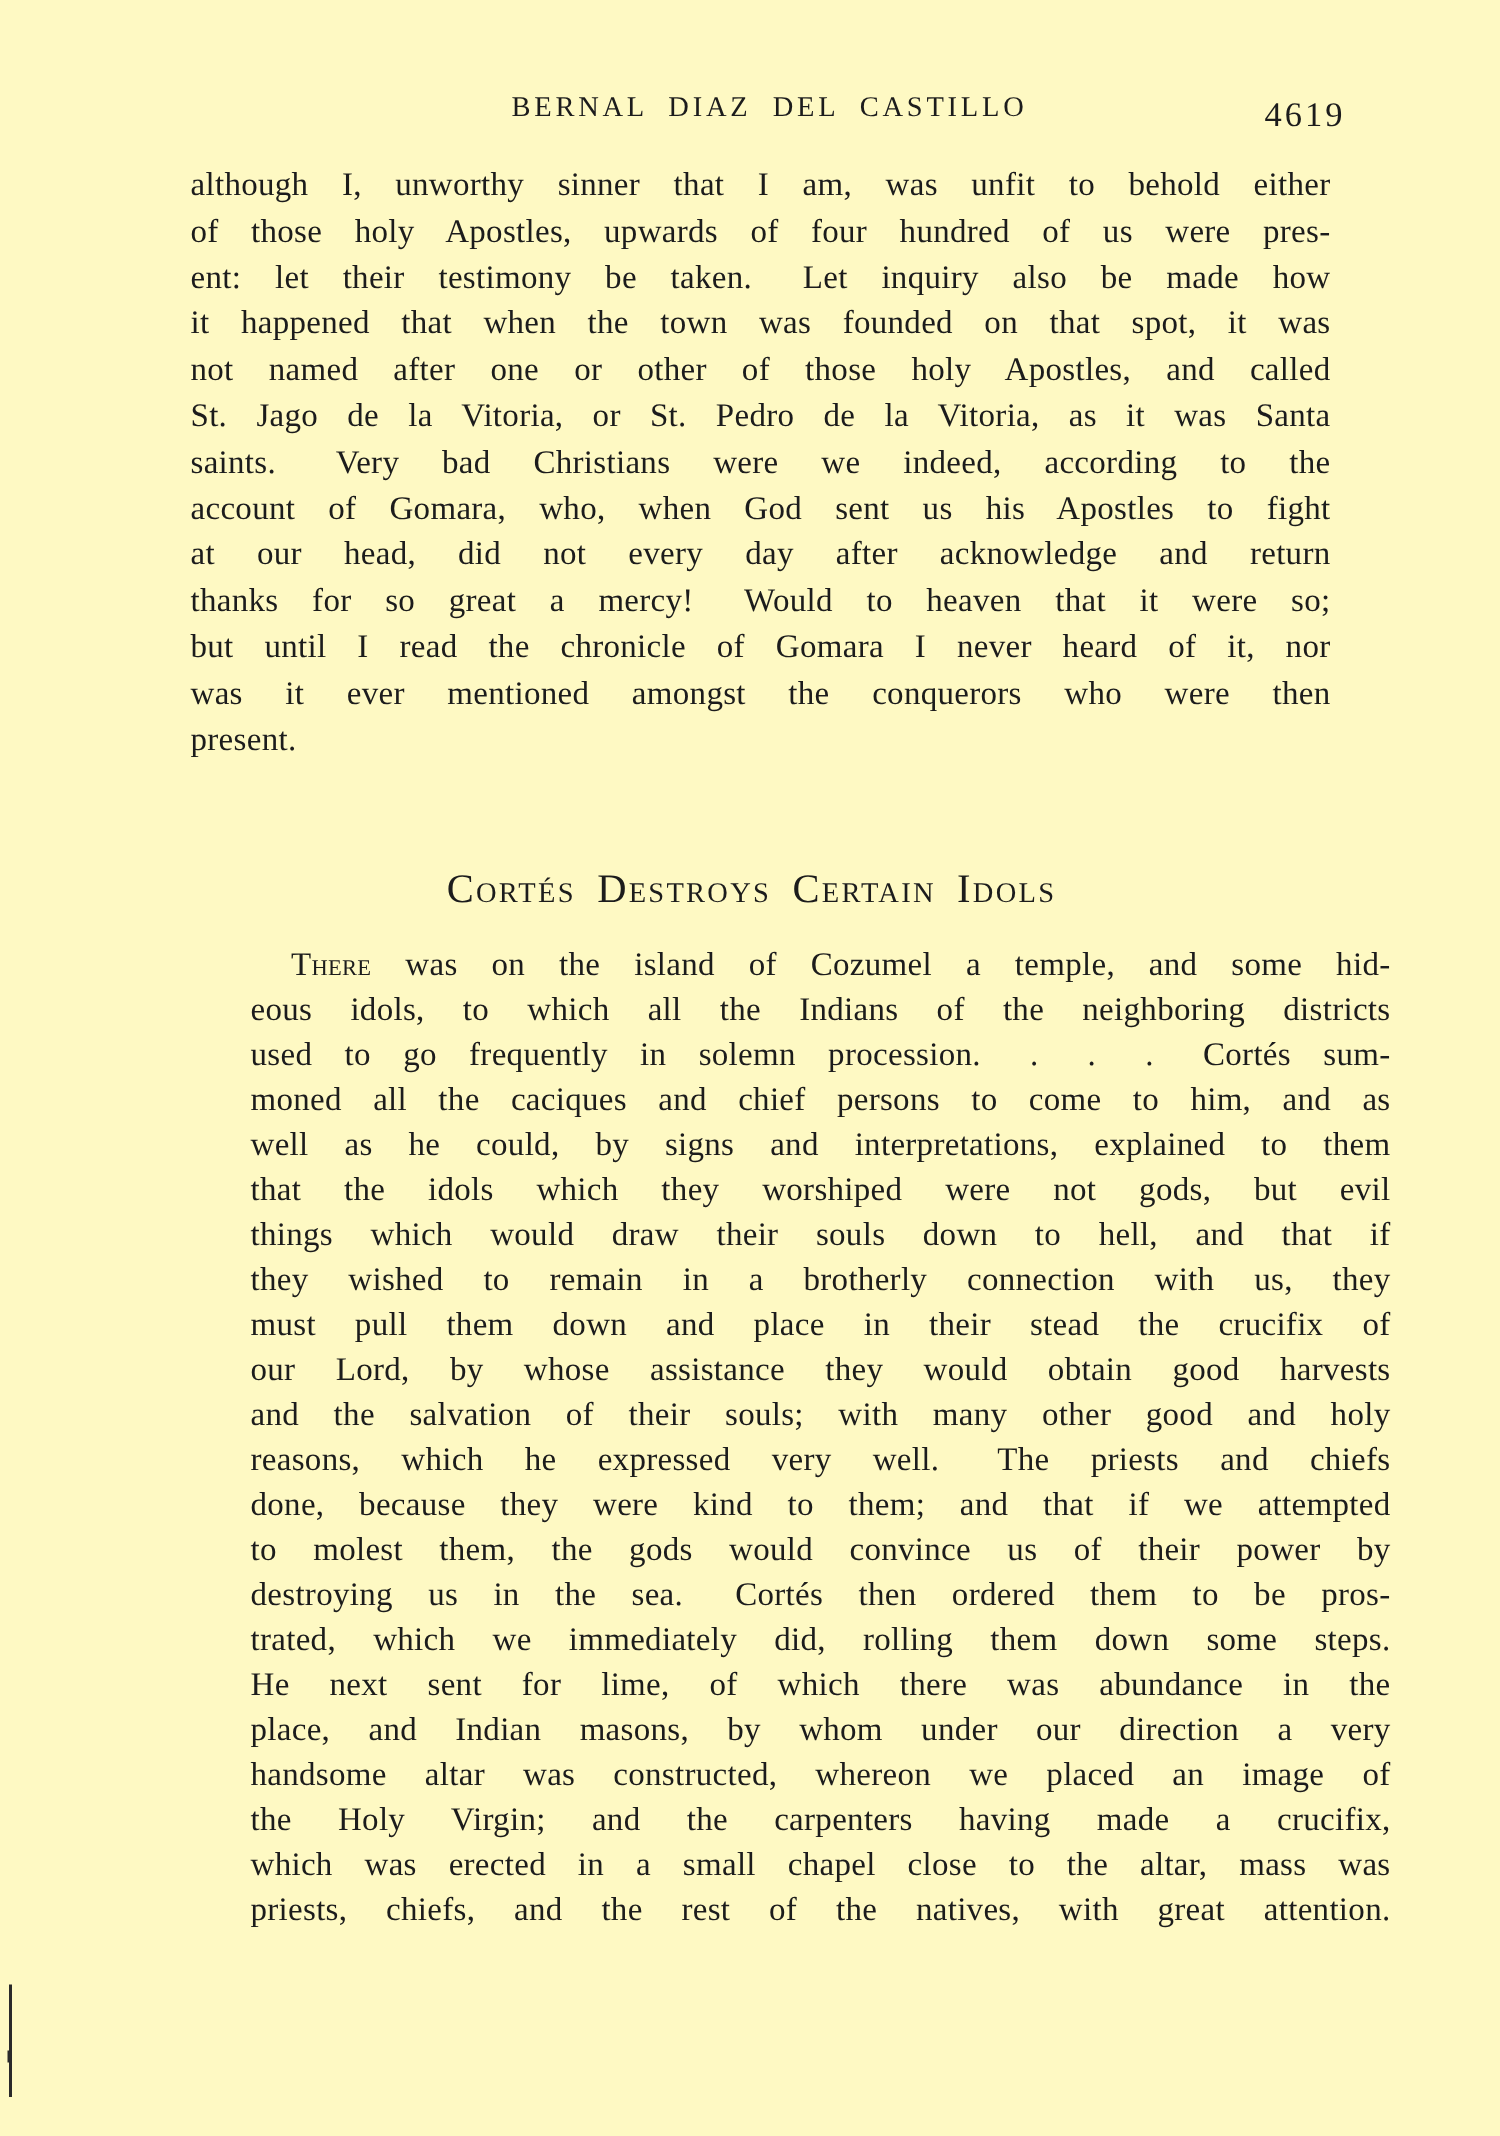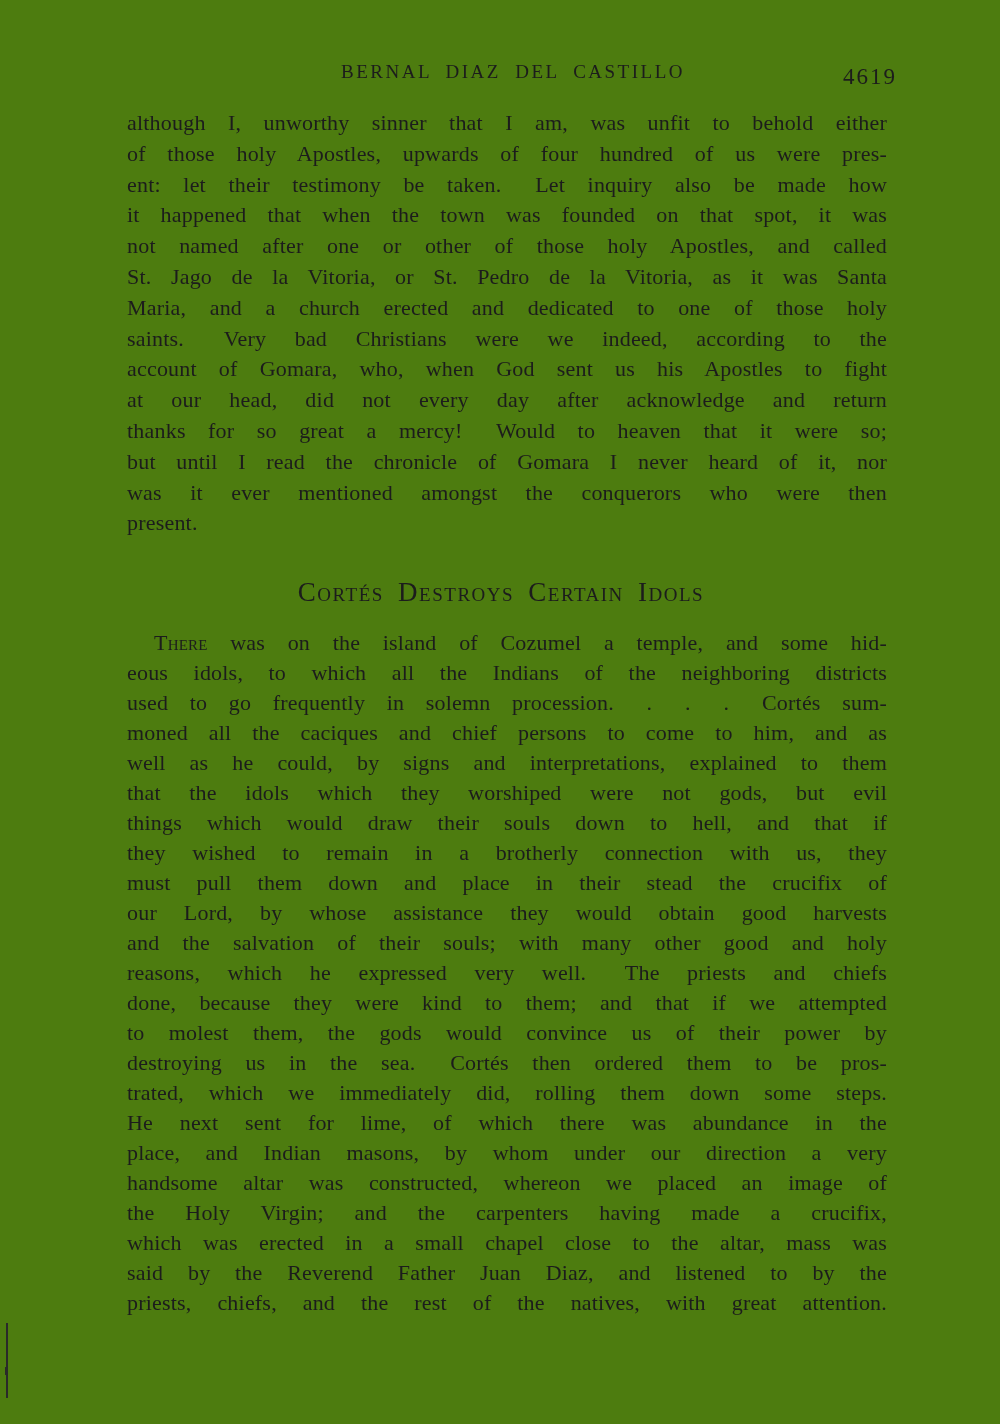--- a/index.html
+++ b/index.html
@@ -1,20 +1,20 @@
 <!DOCTYPE html>
 <html><head>
 <meta charset="utf-8">
 <style>
   html, body { margin: 0; padding: 0; background: #ffffff; }
   .page {
     position: relative;
     width: 1000px;
     height: 1424px;
-    background: #4d7c0f;
+    background: #fef9c3;
     color: #1c1c1c;
     font-family: "Liberation Serif", "DejaVu Serif", serif;
     overflow: hidden;
   }
   .running-header {
     position: absolute;
     left: 113px;
     top: 61px;
     width: 800px;
     text-align: center;
@@ -33,21 +33,21 @@
     letter-spacing: 2px;
   }
   .para {
     position: absolute;
     left: 127px;
     width: 760px;
     font-size: 22px;
     letter-spacing: 0.2px;
   }
   .para-1 { top: 108px; line-height: 30.8px; }
-  .para-2 { top: 628px; line-height: 30.0px; }
+  .para-2 { top: 628px; line-height: 30.0px; margin-left: 40px; }
   .para-2 .line:first-child { text-indent: 27px; }
   .line {
     text-align: justify;
     text-align-last: justify;
   }
   .line.short-last { text-align-last: left; }
   .lead-word { font-variant: small-caps; }
   .section-heading {
     position: absolute;
     left: 101px;
@@ -83,21 +83,20 @@
   <div class="running-header">BERNAL DIAZ DEL CASTILLO</div>
   <div class="page-number">4619</div>
 
   <div class="para para-1">
       <div class="line">although I, unworthy sinner that I am, was unfit to behold either</div>
       <div class="line">of those holy Apostles, upwards of four hundred of us were pres-</div>
       <div class="line">ent: let their testimony be taken.  Let inquiry also be made how</div>
       <div class="line">it happened that when the town was founded on that spot, it was</div>
       <div class="line">not named after one or other of those holy Apostles, and called</div>
       <div class="line">St. Jago de la Vitoria, or St. Pedro de la Vitoria, as it was Santa</div>
-      <div class="line">Maria, and a church erected and dedicated to one of those holy</div>
       <div class="line">saints.  Very bad Christians were we indeed, according to the</div>
       <div class="line">account of Gomara, who, when God sent us his Apostles to fight</div>
       <div class="line">at our head, did not every day after acknowledge and return</div>
       <div class="line">thanks for so great a mercy!  Would to heaven that it were so;</div>
       <div class="line">but until I read the chronicle of Gomara I never heard of it, nor</div>
       <div class="line">was it ever mentioned amongst the conquerors who were then</div>
       <div class="line short-last">present.</div>
     </div>
 
   <div class="section-heading">Cortés Destroys Certain Idols</div>
@@ -117,19 +116,18 @@
       <div class="line">reasons, which he expressed very well.  The priests and chiefs</div>
       <div class="line">done, because they were kind to them; and that if we attempted</div>
       <div class="line">to molest them, the gods would convince us of their power by</div>
       <div class="line">destroying us in the sea.  Cortés then ordered them to be pros-</div>
       <div class="line">trated, which we immediately did, rolling them down some steps.</div>
       <div class="line">He next sent for lime, of which there was abundance in the</div>
       <div class="line">place, and Indian masons, by whom under our direction a very</div>
       <div class="line">handsome altar was constructed, whereon we placed an image of</div>
       <div class="line">the Holy Virgin; and the carpenters having made a crucifix,</div>
       <div class="line">which was erected in a small chapel close to the altar, mass was</div>
-      <div class="line">said by the Reverend Father Juan Diaz, and listened to by the</div>
       <div class="line">priests, chiefs, and the rest of the natives, with great attention.</div>
     </div>
 
   <div class="scan-artifact-line"></div>
   <div class="scan-artifact-dot"></div>
 </div>
 
 </body></html>

